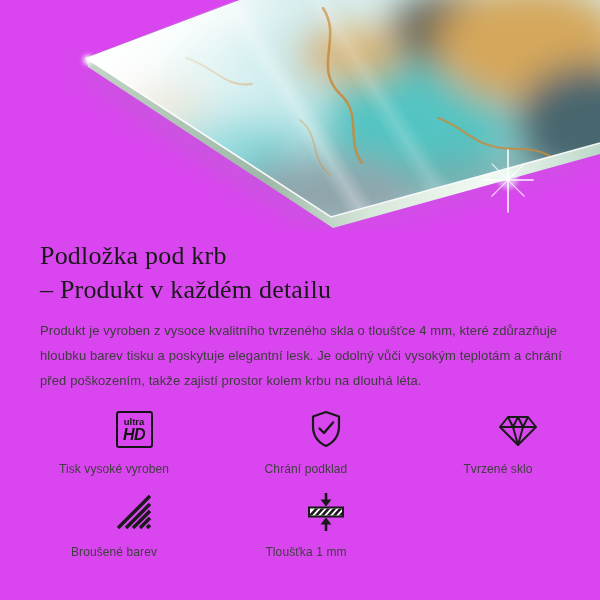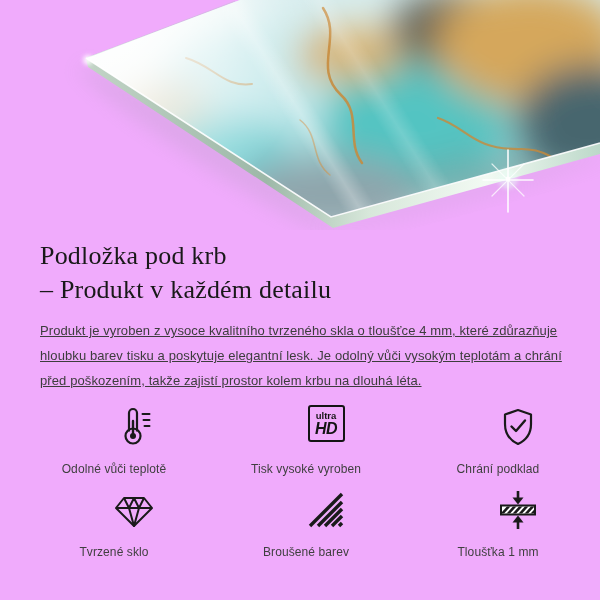--- a/index.html
+++ b/index.html
@@ -1,38 +1,38 @@
 <!DOCTYPE html>
 <html lang="cs"><head>
 <meta charset="utf-8">
 <style>
   html,body{margin:0;padding:0;}
   .page{
-    width:600px;height:600px;background:#f0abfc;overflow:hidden;
+    width:600px;height:600px;background:#d946ef;overflow:hidden;
     font-family:"Liberation Sans",sans-serif;position:relative;
   }
   .hero{position:relative;width:600px;height:230px;overflow:hidden;}
   .hero svg{display:block;}
   .content{padding:0 28px 0 40px;}
   h1.title{
     font-family:"Liberation Serif","DejaVu Serif",serif;
     font-weight:400;font-size:26px;line-height:34px;
     color:#191919;margin:9px 0 0 0;letter-spacing:.2px;
   }
   p.desc{
     font-size:13px;line-height:25px;color:#3d3d3d;
-    margin:11px 0 0 0;max-width:540px;letter-spacing:.1px;text-decoration:underline;
+    margin:11px 0 0 0;max-width:540px;letter-spacing:.1px;
   }
   .features{
     margin:12px -22px 0 -22px;
     display:grid;grid-template-columns:repeat(3,1fr);
     row-gap:12px;
   }
   .feature{display:flex;flex-direction:column;align-items:center;}
-  .icon-box{height:48px;display:flex;align-items:flex-start;justify-content:center;padding-left:40px;}
+  .icon-box{height:48px;display:flex;align-items:center;justify-content:center;padding-left:40px;}
   .feature-label{font-size:12px;color:#3f3f3f;margin-top:9px;text-align:center;letter-spacing:.1px;}
   .hd-box{
     width:37px;height:37px;border:2.5px solid #141414;border-radius:3px;
     display:flex;flex-direction:column;align-items:center;justify-content:center;
     color:#141414;box-sizing:border-box;
   }
   .hd-top{font-size:9.5px;font-weight:700;line-height:10px;}
   .hd-bottom{font-size:16px;font-weight:700;line-height:15px;letter-spacing:-.5px;font-style:italic;}
   .ic{stroke:#1a1a1a;fill:none;}
 </style>
@@ -129,36 +129,20 @@
     </svg>
   </div>
 
   <div class="content">
     <h1 class="title"><span>Podložka pod krb</span><br><span>– Produkt v každém detailu</span></h1>
 
     <p class="desc">Produkt je vyroben z vysoce kvalitního tvrzeného skla o tloušťce 4 mm, které zdůrazňuje hloubku barev tisku a poskytuje elegantní lesk. Je odolný vůči vysokým teplotám a chrání před poškozením, takže zajistí prostor kolem krbu na dlouhá léta.</p>
 
     <div class="features">
 
-      <div class="feature">
-        <div class="icon-box">
-          <svg width="44" height="44" viewBox="0 0 44 44">
-            <circle class="ic" cx="21" cy="31" r="7.5" stroke-width="2.2"></circle>
-            <path class="ic" d="M17,26.5 V8 A4,4 0 0 1 25,8 V26.5" stroke-width="2.2" stroke-linejoin="round"></path>
-            <circle cx="21" cy="31" r="3" fill="#1a1a1a" stroke="none"></circle>
-            <line x1="21" y1="16" x2="21" y2="29" stroke="#1a1a1a" stroke-width="2.4" stroke-linecap="round"></line>
-            <g stroke="#1a1a1a" stroke-width="2" stroke-linecap="round">
-              <line x1="30.5" y1="9" x2="37.5" y2="9"></line>
-              <line x1="31.5" y1="15" x2="37.5" y2="15"></line>
-              <line x1="32.5" y1="21" x2="37.5" y2="21"></line>
-            </g>
-          </svg>
-        </div>
-        <div class="feature-label">Odolné vůči teplotě</div>
-      </div>
 
       <div class="feature">
         <div class="icon-box">
           <div class="hd-box">
             <div class="hd-top">ultra</div>
             <div class="hd-bottom">HD</div>
           </div>
         </div>
         <div class="feature-label">Tisk vysoké vyroben</div>
       </div>

